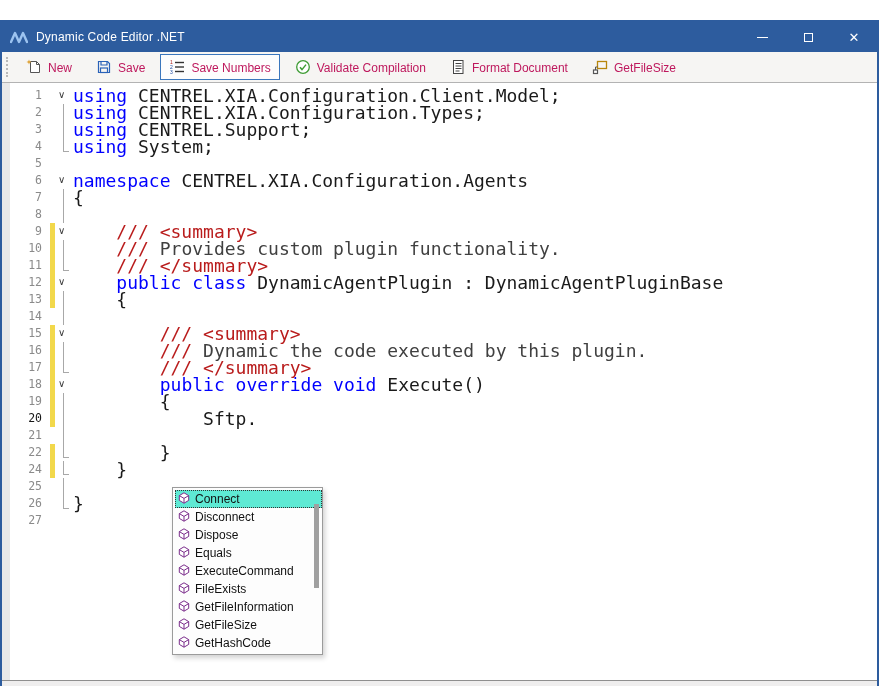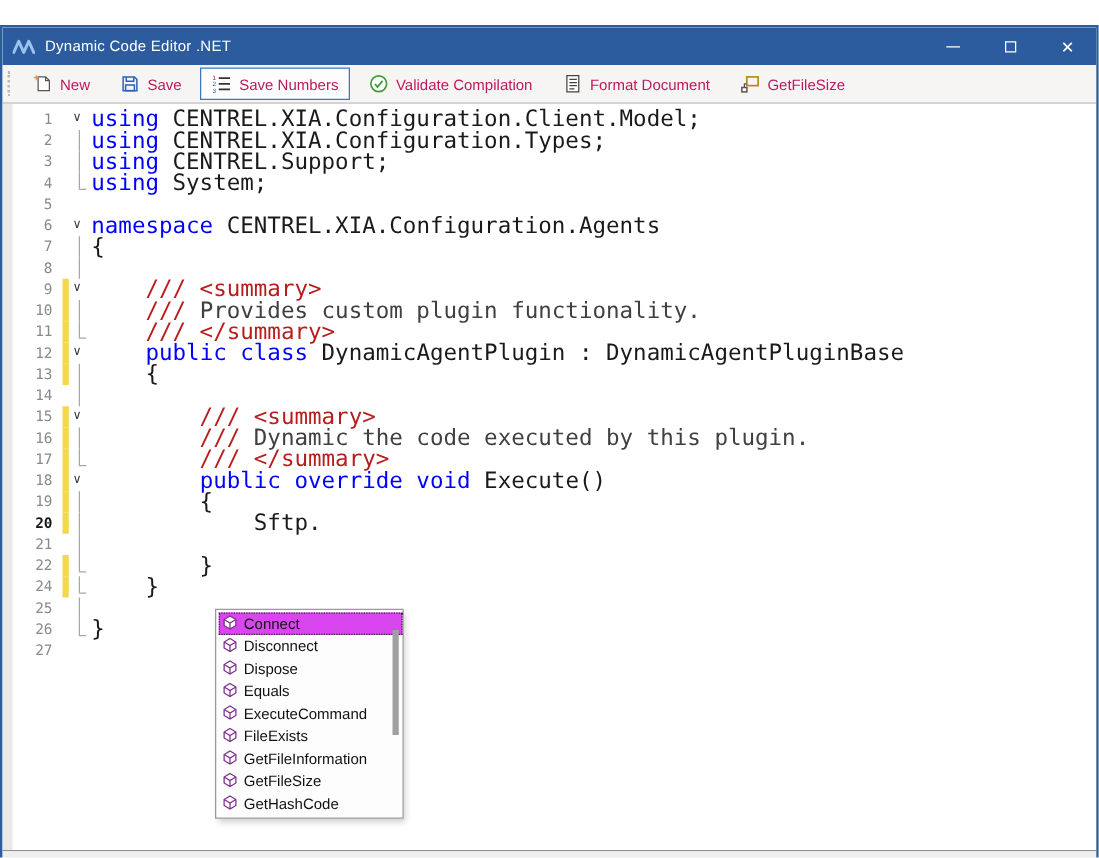--- a/index.html
+++ b/index.html
@@ -22,38 +22,38 @@
   .tb-btn { display:flex; align-items:flex-end; gap:6px; padding:4px 8px; margin-right:6px; font-size:12px; color:#be185d; border:1px solid transparent; white-space:nowrap; }
   .tb-btn.toggled { border:1px solid #3b77bd; background:#fdfdfd; }
   .tb-btn svg { display:block; }
 
   
   .editor { flex:1 1 auto; position:relative; background:#fff; border-bottom:1px solid #8f8f8f; overflow:hidden; }
   .gutter-strip { position:absolute; left:0; top:0; bottom:0; width:8px; background:#e9e9e9; }
   .code-area { position:absolute; left:8px; top:4px; right:0; }
   .code-line { display:flex; height:17px; }
   .ln { width:40px; text-align:right; padding-right:8px; color:#8a8a8a; font-family:"DejaVu Sans Mono", monospace; font-size:11.5px; line-height:17px; }
-  .ln.current { color:#161616; font-weight:bold; }
+  .ln.current { color:#161616; font-weight:normal; }
   .chbar { width:5px; height:17px; }
   .chbar.on { background:#f2d84b; }
   .fold { width:18px; position:relative; height:17px; }
   .fold .chev { position:absolute; left:3px; top:0px; font-size:10px; line-height:15px; color:#3c3c3c; }
   .fold.f-bar::after { content:''; position:absolute; left:8px; top:0; bottom:0; width:1px; background:#a8a8a8; }
   .fold.f-foot::after { content:''; position:absolute; left:8px; top:0; height:13px; width:1px; background:#a8a8a8; }
   .fold.f-foot::before { content:''; position:absolute; left:8px; top:13px; width:6px; height:1px; background:#a8a8a8; }
   .code-text { white-space:pre; font-family:"DejaVu Sans Mono", monospace; font-size:18px; line-height:17px; color:#000; }
   .tok-k { color:#0000ff; }
   .tok-p { color:#1a1a1a; }
   .tok-cg { color:#b91c1c; }
   .tok-cgr { color:#404040; }
 
   
   .autocomplete { position:absolute; left:170px; top:404px; width:151px; background:#fdfdfd; border:1px solid #9b9b9b; box-shadow:2px 3px 5px rgba(0,0,0,0.18); padding:2px 0 2px 2px; }
   .ac-item { height:18px; display:flex; align-items:center; gap:5px; padding:0 10px 0 3px; font-size:12px; color:#111; white-space:nowrap; }
-  .ac-item.selected { outline:1px dotted #333; outline-offset:-1px; background:#d946ef; }
+  .ac-item.selected { outline:1px dotted #333; outline-offset:-1px; background:#5eead4; }
   .ac-item svg { flex:0 0 auto; }
   .ac-scrollbar { position:absolute; right:3px; top:16px; width:5px; height:84px; background:#a0a0a0; }
 
   
   .statusbar { height:23px; background:#efeeee; flex:0 0 auto; position:relative; }
   .resize-grip { position:absolute; right:3px; bottom:3px; width:12px; height:12px; }
   .resize-grip i { position:absolute; width:2px; height:2px; background:#9a9a9a; }
   .resize-grip i:nth-child(1){ right:0; bottom:0; }
   .resize-grip i:nth-child(2){ right:4px; bottom:0; }
   .resize-grip i:nth-child(3){ right:8px; bottom:0; }

